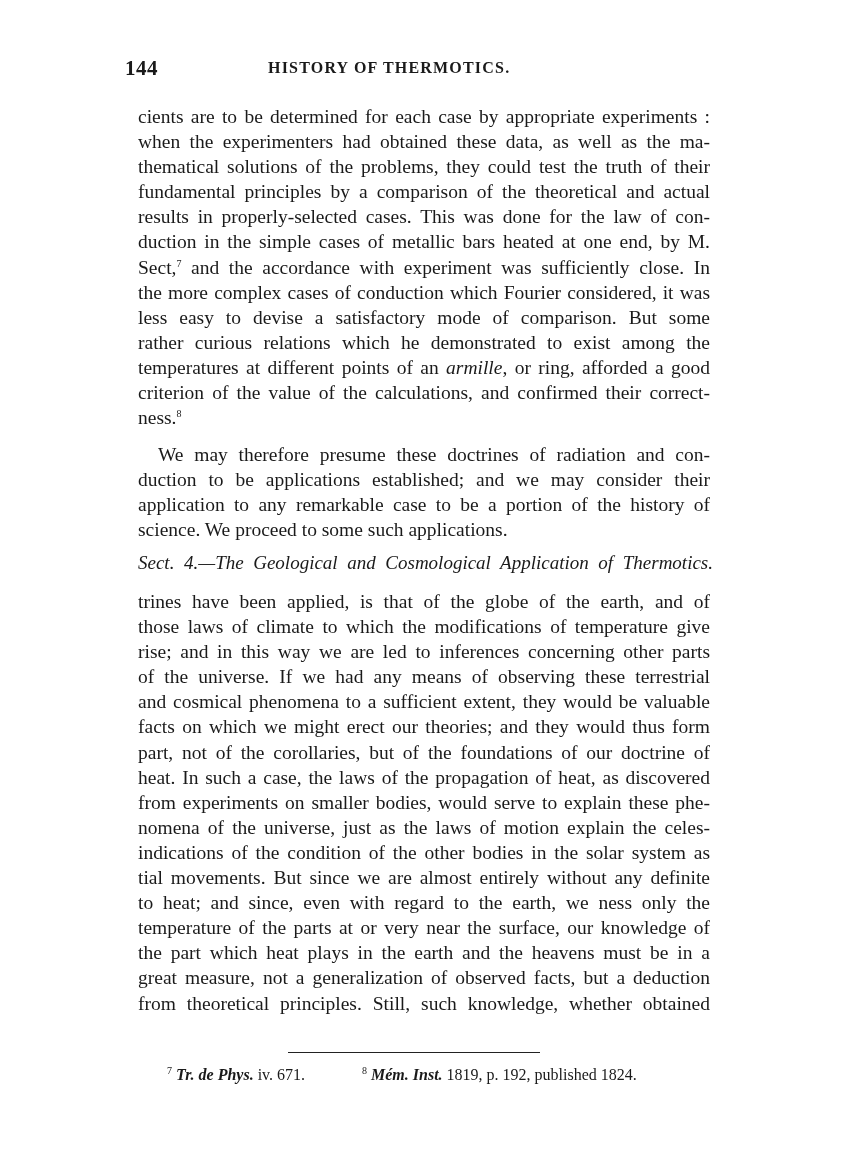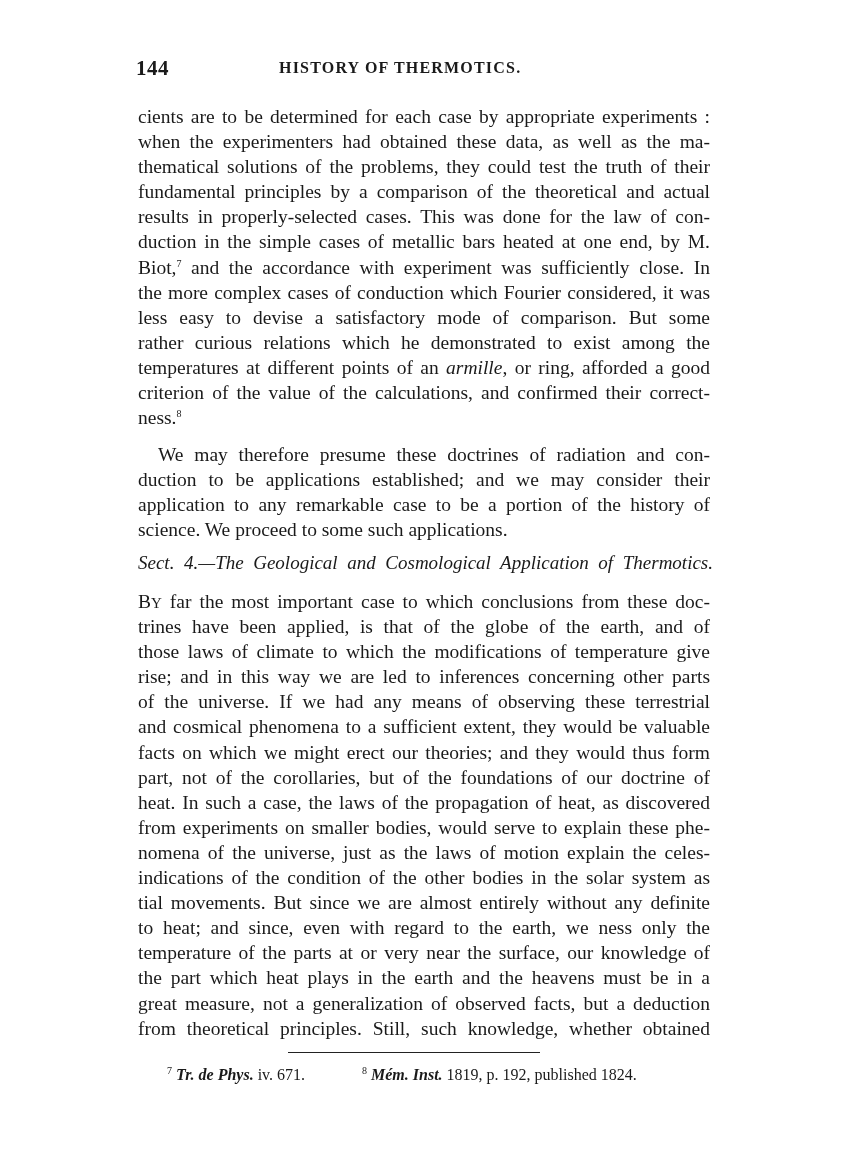--- a/index.html
+++ b/index.html
@@ -16,21 +16,21 @@
       color: #1a1a1a;
     }
     .page {
       position: absolute;
       left: 0; top: 0;
       width: 850px; height: 1150px;
     }
     .running-head {
       position: absolute;
       top: 56px;
-      left: 136px;
+      left: 125px;
       width: 572px;
       height: 26px;
     }
     .page-number {
       position: absolute;
       left: 0;
       top: 0;
       font-size: 21px;
       font-weight: bold;
       letter-spacing: 0.5px;
@@ -128,40 +128,39 @@
     <span class="running-title">HISTORY OF THERMOTICS.</span>
   </div>
 
   <div class="text-block block1">
     <span class="line">cients are to be determined for each case by appropriate experiments :</span>
     <span class="line">when the experimenters had obtained these data, as well as the ma-</span>
     <span class="line">thematical solutions of the problems, they could test the truth of their</span>
     <span class="line">fundamental principles by a comparison of the theoretical and actual</span>
     <span class="line">results in properly-selected cases.  This was done for the law of con-</span>
     <span class="line">duction in the simple cases of metallic bars heated at one end, by M.</span>
-    <span class="line"><span>Biot,</span><sup>7</sup> <span>and the accordance with experiment was sufficiently close.  In</span></span>
+    <span class="line"><span>Sect,</span><sup>7</sup> <span>and the accordance with experiment was sufficiently close.  In</span></span>
     <span class="line">the more complex cases of conduction which Fourier considered, it was</span>
     <span class="line">less easy to devise a satisfactory mode of comparison.  But some</span>
     <span class="line">rather curious relations which he demonstrated to exist among the</span>
     <span class="line"><span>temperatures at different points of an </span><span class="ital">armille</span><span>, or ring, afforded a good</span></span>
     <span class="line">criterion of the value of the calculations, and confirmed their correct-</span>
     <span class="line last"><span>ness.</span><sup>8</sup></span>
   </div>
 
   <div class="text-block block2">
     <span class="line indent">We may therefore presume these doctrines of radiation and con-</span>
     <span class="line">duction to be applications established; and we may consider their</span>
     <span class="line">application to any remarkable case to be a portion of the history of</span>
     <span class="line last">science.   We proceed to some such applications.</span>
   </div>
 
   <div class="section-heading">Sect. 4.—The Geological and Cosmological Application of Thermotics.</div>
 
   <div class="text-block block3">
-    <span class="line"><span>B</span><span class="smallcaps-y">Y</span><span> far the most important case to which conclusions from these doc-</span></span>
     <span class="line">trines have been applied, is that of the globe of the earth, and of</span>
     <span class="line">those laws of climate to which the modifications of temperature give</span>
     <span class="line">rise; and in this way we are led to inferences concerning other parts</span>
     <span class="line">of the universe.  If we had any means of observing these terrestrial</span>
     <span class="line">and cosmical phenomena to a sufficient extent, they would be valuable</span>
     <span class="line">facts on which we might erect our theories; and they would thus form</span>
     <span class="line">part, not of the corollaries, but of the foundations of our doctrine of</span>
     <span class="line">heat.  In such a case, the laws of the propagation of heat, as discovered</span>
     <span class="line">from experiments on smaller bodies, would serve to explain these phe-</span>
     <span class="line">nomena of the universe, just as the laws of motion explain the celes-</span>

